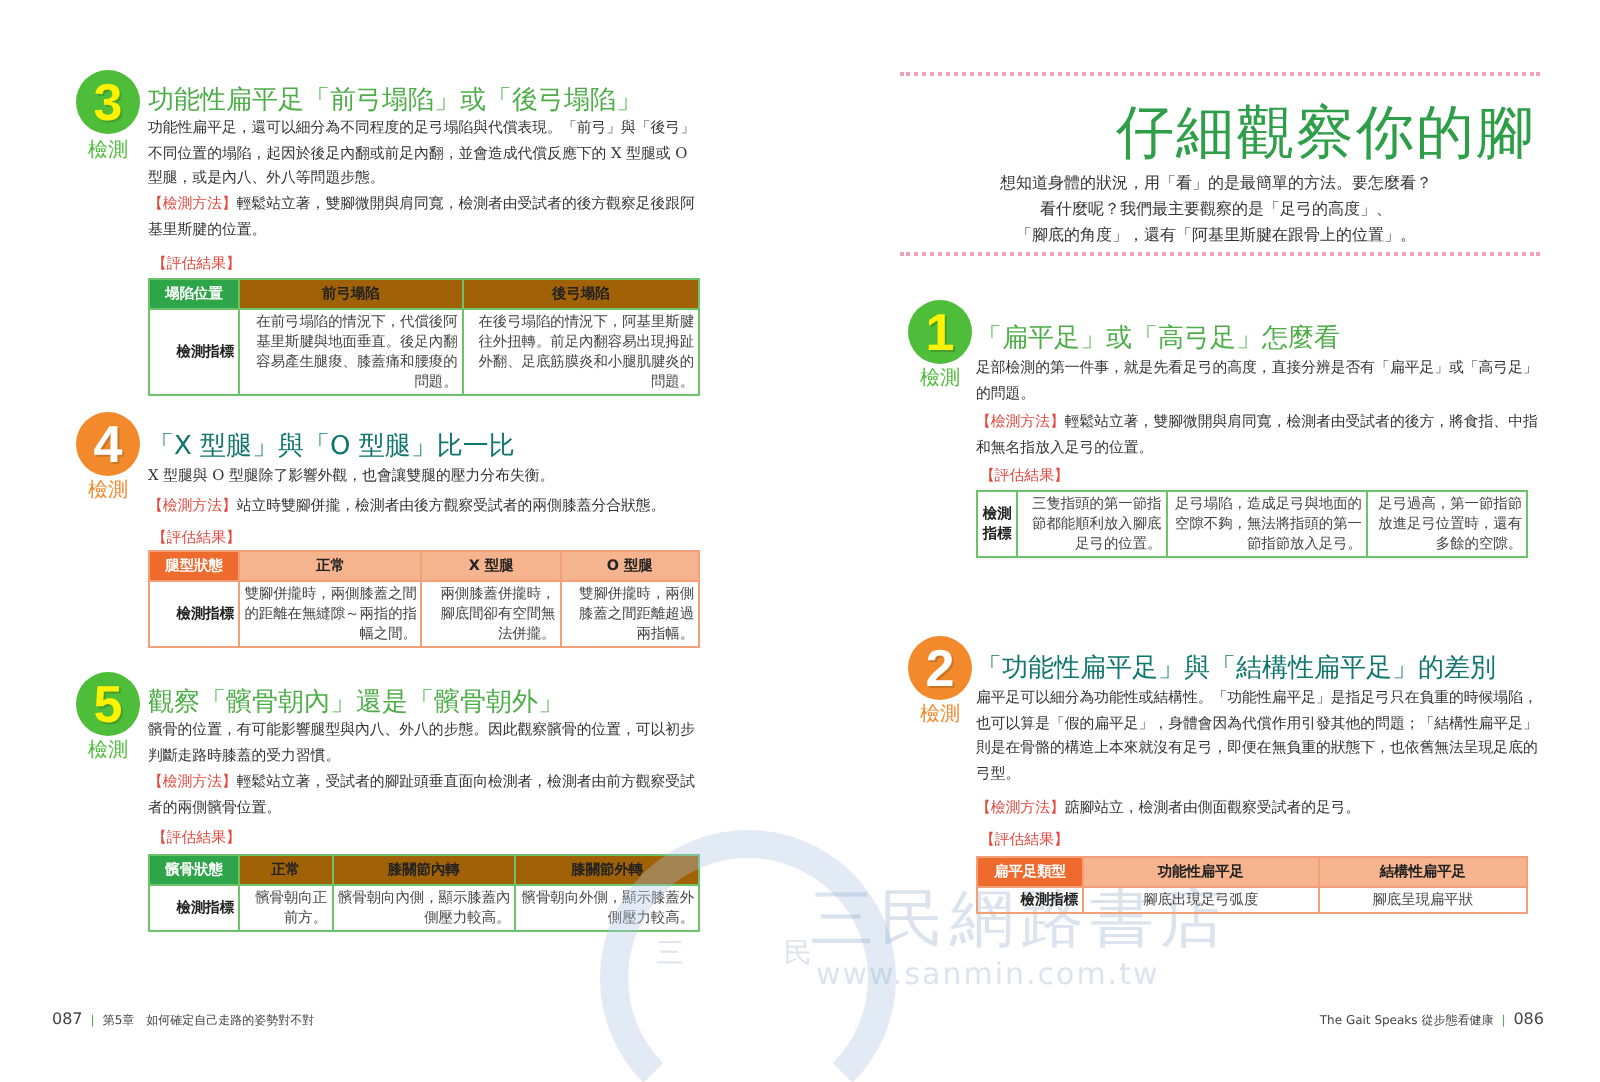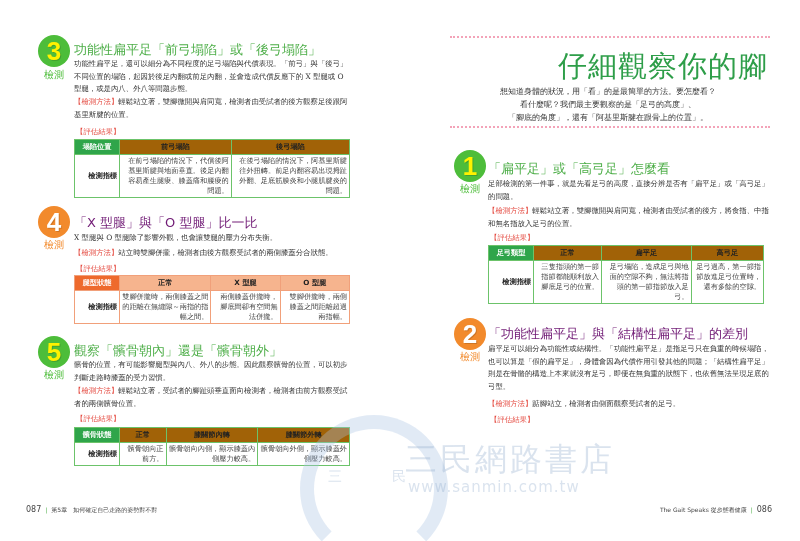--- a/index.html
+++ b/index.html
@@ -8,21 +8,21 @@
   .left{left:0;width:400px;}
   .right{left:400px;width:400px;}
   .badge{position:absolute;width:32px;height:32px;border-radius:50%;color:#fff;font-weight:bold;font-size:26px;line-height:32px;text-align:center;font-family:"Liberation Sans",sans-serif;text-shadow:1px 1px 0 rgba(0,0,0,0.15);}
   .badge.g{background:#4dbd3a;color:#fff200;}
   .badge.o{background:#f28a2c;color:#fff;}
   .badge-lbl{position:absolute;font-size:10px;}
   .badge-lbl.g{color:#4dbd3a;}
   .badge-lbl.o{color:#f28a2c;}
   .title{position:absolute;font-size:13px;white-space:nowrap;}
   .title.g{color:#4dae48;}
-  .title.o{color:#701a75;}
+  .title.o{color:#0f766e;}
   .body{position:absolute;font-size:7.4px;line-height:12.5px;color:#333;font-family:"DejaVu Serif","Liberation Serif",serif;}
   .method{position:absolute;font-size:7.4px;line-height:12.5px;color:#333;font-family:"DejaVu Sans",sans-serif;}
   .method .tag{color:#e4483e;}
   .resl{position:absolute;font-size:7.4px;color:#e4483e;}
   table.t{position:absolute;border-collapse:collapse;font-size:7.2px;line-height:10px;}
   table.t td,table.t th{padding:1px 2px;vertical-align:top;text-align:right;}
   table.t th{font-weight:bold;text-align:center;height:12px;vertical-align:middle;}
   table.t td.rowh{font-weight:bold;text-align:right;vertical-align:middle;color:#222;}
   .tg{border:1px solid #6cc36a;}
   .tg th{background:#a16207;color:#222;border:1px solid #6cc36a;}
@@ -143,40 +143,48 @@
   <div class="badge g" style="left:54px;top:150px;">1</div>
   <div class="badge-lbl g" style="left:60px;top:182px;">檢測</div>
   <div class="title g" style="left:88px;top:160px;">「扁平足」或「高弓足」怎麼看</div>
   <div class="body" style="left:88px;top:178px;width:285px;">足部檢測的第一件事，就是先看足弓的高度，直接分辨是否有「扁平足」或「高弓足」的問題。</div>
   <div class="method" style="left:88px;top:205px;width:285px;">
     <span class="tag">【檢測方法】</span><span>輕鬆站立著，雙腳微開與肩同寬，檢測者由受試者的後方，將食指、中指和無名指放入足弓的位置。</span>
   </div>
   <div class="resl" style="left:90px;top:233px;">【評估結果】</div>
   <table class="t tg" style="left:88px;top:245px;width:276px;">
     <tbody>
-        <tr>
-      <th class="first" style="width:40px;">足弓類型</th>
-      <th>正常</th>
-      <th>扁平足</th>
-      <th>高弓足</th>
-    </tr>
     <tr>
       <td class="rowh">檢測指標</td>
       <td>三隻指頭的第一節指節都能順利放入腳底足弓的位置。</td>
       <td>足弓塌陷，造成足弓與地面的空隙不夠，無法將指頭的第一節指節放入足弓。</td>
       <td>足弓過高，第一節指節放進足弓位置時，還有多餘的空隙。</td>
     </tr>
   </tbody>
     </table>
 
   <div class="badge o" style="left:54px;top:318px;">2</div>
   <div class="badge-lbl o" style="left:60px;top:350px;">檢測</div>
   <div class="title o" style="left:88px;top:325px;">「功能性扁平足」與「結構性扁平足」的差別</div>
   <div class="body" style="left:88px;top:343px;width:285px;">扁平足可以細分為功能性或結構性。「功能性扁平足」是指足弓只在負重的時候塌陷，也可以算是「假的扁平足」，身體會因為代償作用引發其他的問題；「結構性扁平足」則是在骨骼的構造上本來就沒有足弓，即便在無負重的狀態下，也依舊無法呈現足底的弓型。</div>
   <div class="method" style="left:88px;top:398px;width:285px;">
     <span class="tag">【檢測方法】</span><span>踮腳站立，檢測者由側面觀察受試者的足弓。</span>
   </div>
   <div class="resl" style="left:90px;top:415px;">【評估結果】</div>
+  <table class="t to" style="left:88px;top:428px;width:276px;">
+    <tbody>
+        <tr>
+      <th class="first" style="width:48px;">扁平足類型</th>
+      <th>功能性扁平足</th>
+      <th>結構性扁平足</th>
+    </tr>
+    <tr>
+      <td class="rowh">檢測指標</td>
+      <td style="text-align:center;">腳底出現足弓弧度</td>
+      <td style="text-align:center;">腳底呈現扁平狀</td>
+    </tr>
+  </tbody>
+    </table>
 
   <div class="footer" style="right:28px;">
     <span>The Gait Speaks 從步態看健康</span><span class="bar">|</span><span class="pn">086</span>
   </div>
 </div>
 
 </body></html>

